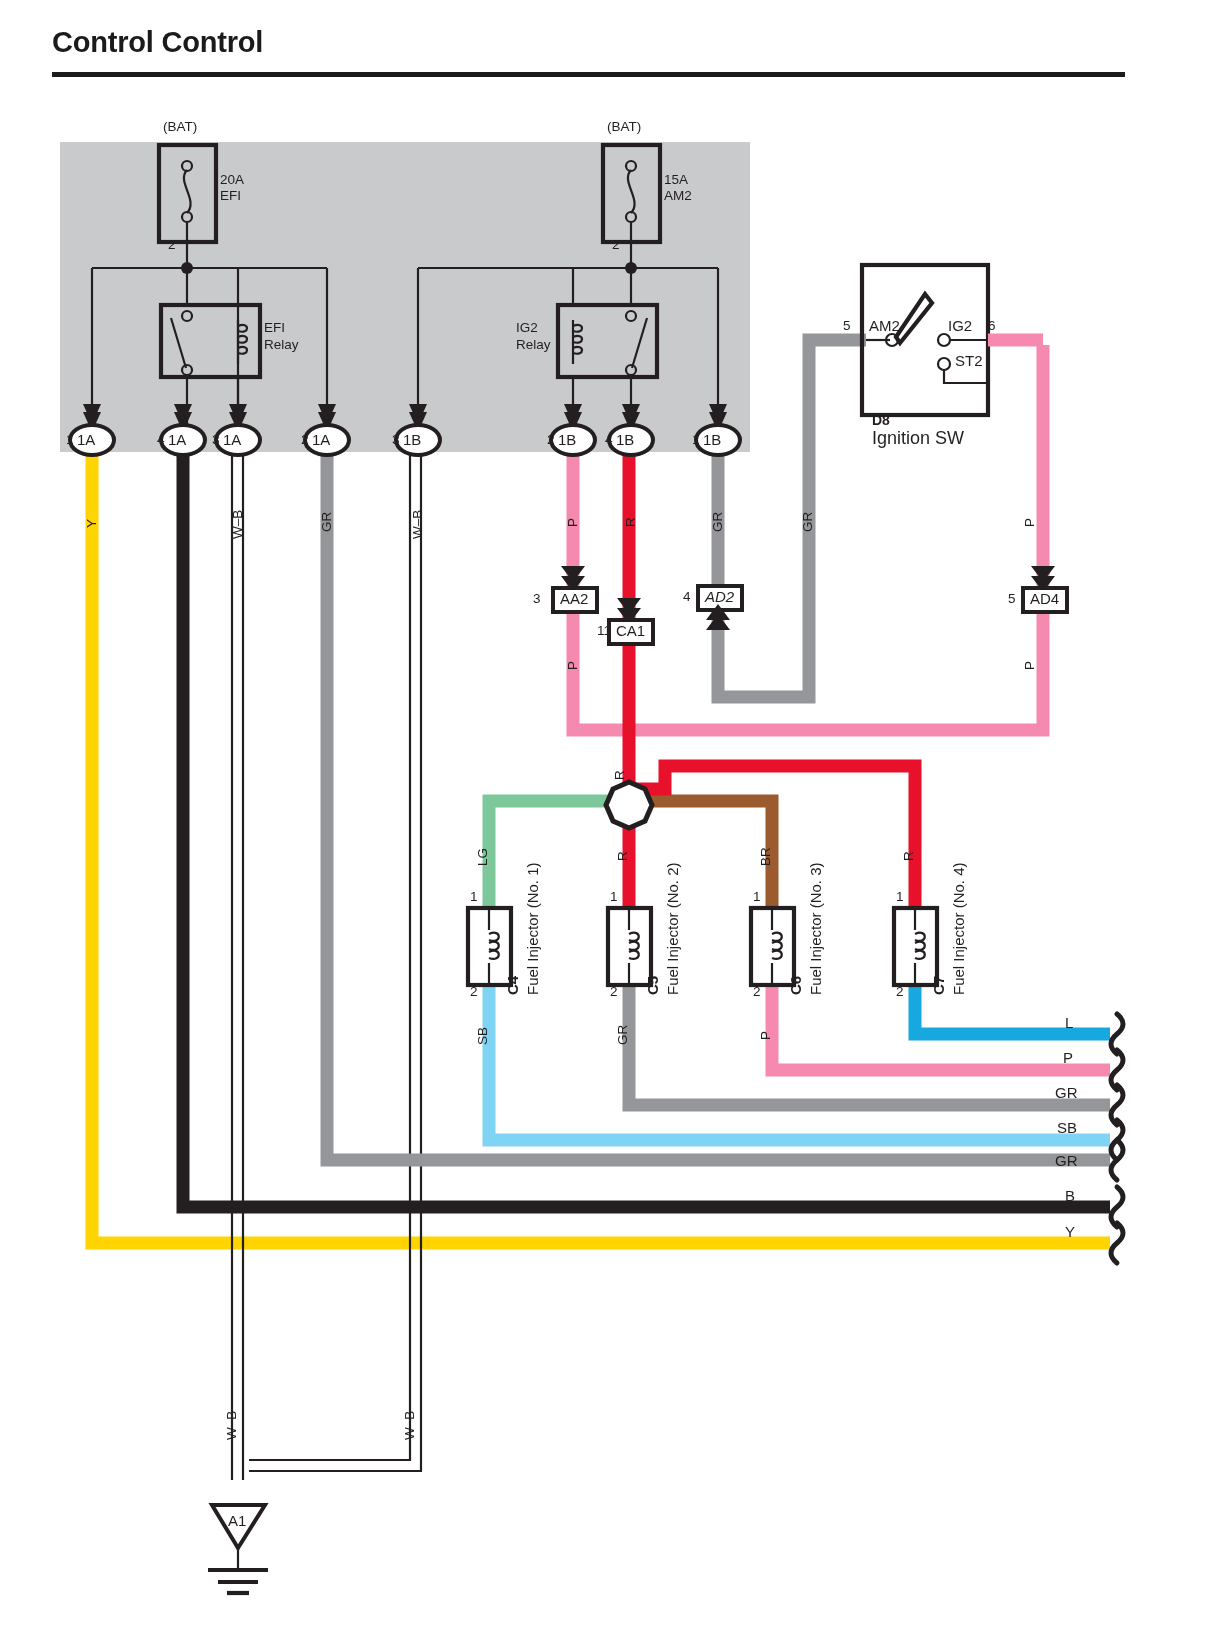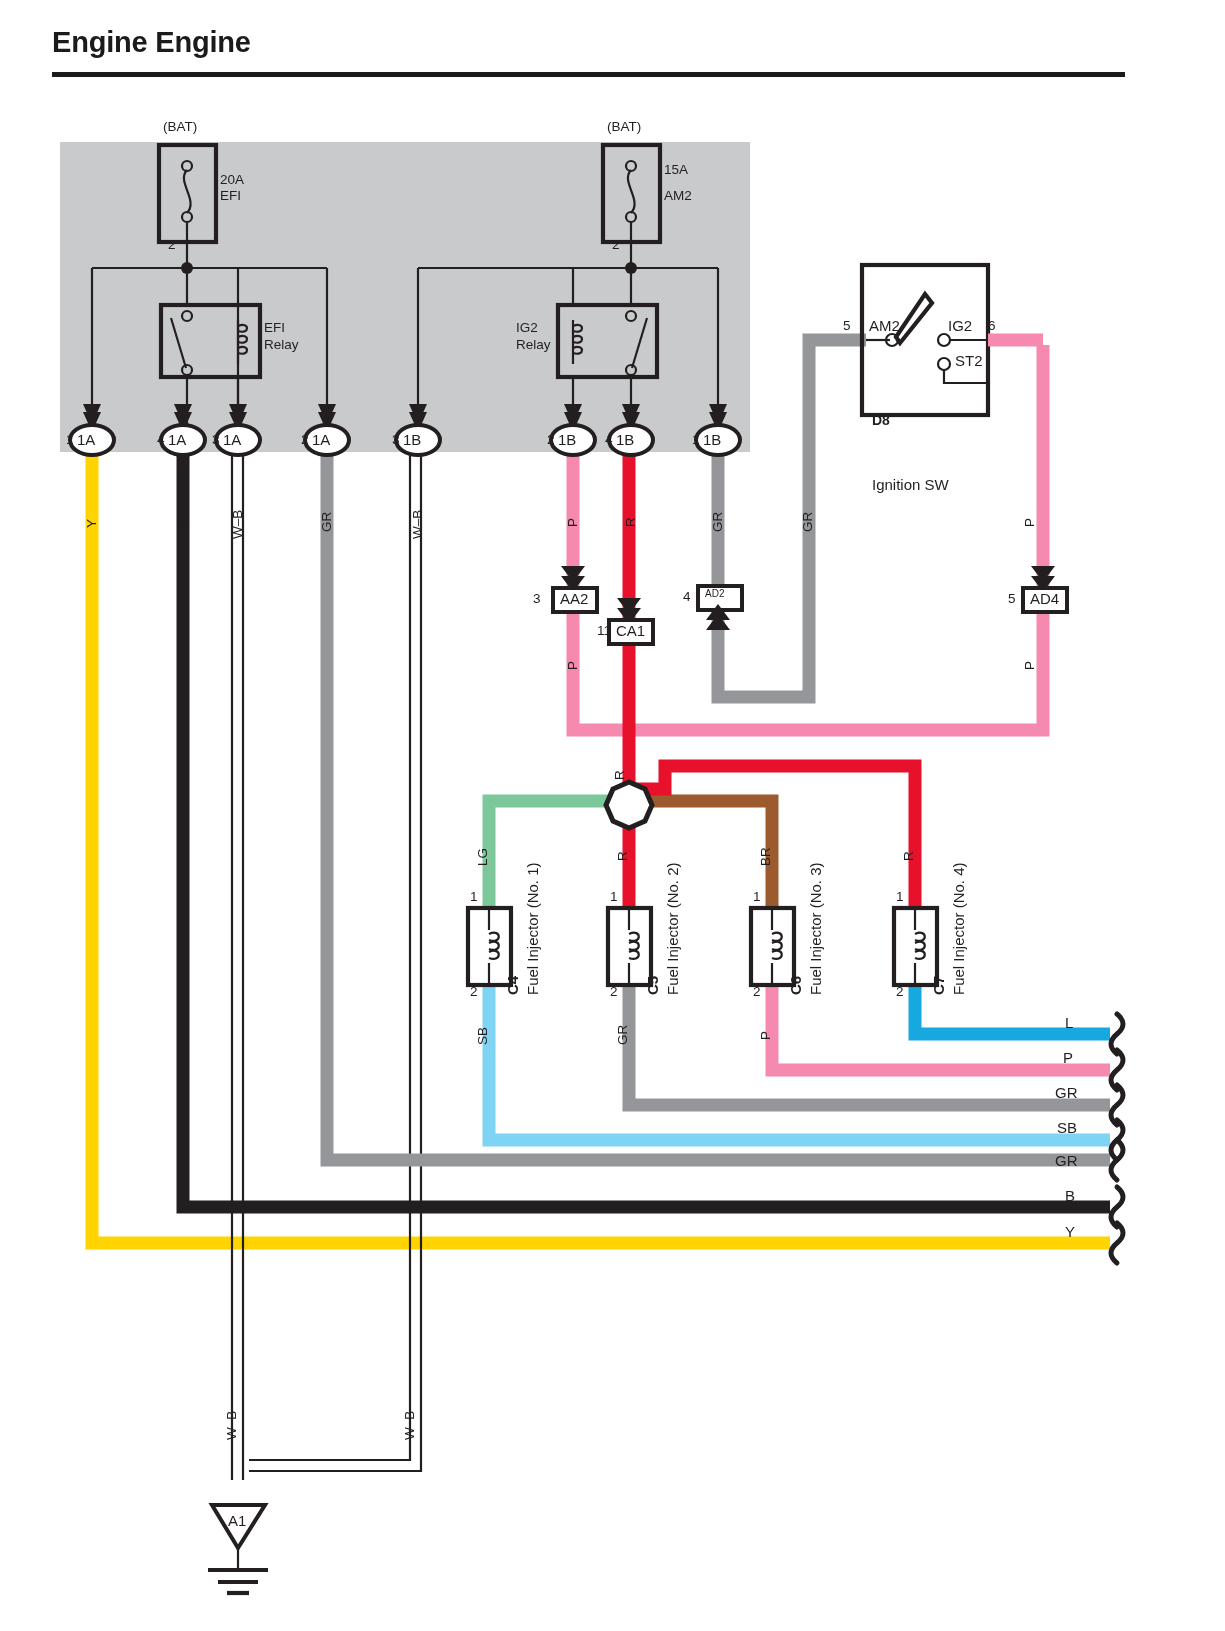--- a/index.html
+++ b/index.html
@@ -11,21 +11,21 @@
   .lbl{position:absolute;font-size:13.5px;color:#231f20;white-space:nowrap;font-family:"Liberation Sans",sans-serif;}
   .lbl.b{font-weight:bold;}
   .vert{transform-origin:0 0;transform:rotate(-90deg);}
   .big{font-size:15px;}
 </style>
 </head>
 <body>
 
 <div id="stage">
 
-  <div class="title">Engine Engine</div>
+  <div class="title">Control Control</div>
   <div class="title-rule"></div>
 
   <svg class="diag" viewBox="0 0 1225 1631">
     <defs>
       <style>
         .thin{stroke:#231f20;stroke-width:2.2;fill:none}
         .thick{stroke:#231f20;stroke-width:4.2;fill:none}
         .wire{fill:none;stroke-linecap:butt;stroke-linejoin:miter}
         .woutline{fill:none;stroke:#231f20;stroke-width:2.2;stroke-linejoin:miter}
       </style>
@@ -217,21 +217,21 @@
       <path class="thick" d="M227,1593 L249,1593"></path>
     </g>
   </svg>
 
   <div class="lbl" style="left:163px;top:119px;">(BAT)</div>
   <div class="lbl" style="left:220px;top:172px;">20A</div>
   <div class="lbl" style="left:220px;top:188px;">EFI</div>
   <div class="lbl" style="left:168px;top:237px;">2</div>
 
   <div class="lbl" style="left:607px;top:119px;">(BAT)</div>
-  <div class="lbl" style="left:664px;top:162px;text-align:right;">15A</div>
+  <div class="lbl" style="left:664px;top:172px;text-align:right;">15A</div>
   <div class="lbl" style="left:664px;top:188px;">AM2</div>
   <div class="lbl" style="left:612px;top:237px;">2</div>
 
   <div class="lbl" style="left:264px;top:320px;">EFI</div>
   <div class="lbl" style="left:264px;top:337px;">Relay</div>
   <div class="lbl" style="left:516px;top:320px;">IG2</div>
   <div class="lbl" style="left:516px;top:337px;">Relay</div>
 
   <div class="lbl" style="left:66px;top:432px;">1</div>
   <div class="lbl" style="left:77px;top:431px;font-size:15px;">1A</div>
@@ -261,31 +261,31 @@
   <div class="lbl vert" style="left:800px;top:532px;">GR</div>
   <div class="lbl vert" style="left:1022px;top:527px;">P</div>
   <div class="lbl vert" style="left:565px;top:670px;">P</div>
   <div class="lbl vert" style="left:1022px;top:670px;">P</div>
 
   <div class="lbl" style="left:533px;top:591px;">3</div>
   <div class="lbl" style="left:560px;top:590px;font-size:15px;">AA2</div>
   <div class="lbl" style="left:589px;top:623px;margin-left:8px;">11</div>
   <div class="lbl" style="left:616px;top:622px;font-size:15px;">CA1</div>
   <div class="lbl" style="left:683px;top:589px;">4</div>
-  <div class="lbl" style="left:705px;top:588px;font-size:10px;">AD2</div>
+  <div class="lbl" style="left:705px;top:588px;font-size:15px;font-style:italic;">AD2</div>
   <div class="lbl" style="left:1008px;top:591px;">5</div>
   <div class="lbl" style="left:1030px;top:590px;font-size:15px;">AD4</div>
 
   <div class="lbl" style="left:843px;top:318px;">5</div>
   <div class="lbl" style="left:869px;top:317px;font-size:15px;">AM2</div>
   <div class="lbl" style="left:948px;top:317px;font-size:15px;">IG2</div>
   <div class="lbl" style="left:988px;top:318px;">6</div>
   <div class="lbl" style="left:955px;top:352px;font-size:15px;">ST2</div>
   <div class="lbl b" style="left:872px;top:412px;font-size:14px;">D8</div>
-  <div class="lbl" style="left:872px;top:428px;font-size:15px;margin-top:48px;">Ignition SW</div>
+  <div class="lbl" style="left:872px;top:428px;font-size:18px;">Ignition SW</div>
 
   <div class="lbl vert" style="left:612px;top:780px;">R</div>
 
   <div class="lbl vert" style="left:475px;top:866px;">LG</div>
   <div class="lbl vert" style="left:615px;top:861px;">R</div>
   <div class="lbl vert" style="left:758px;top:866px;">BR</div>
   <div class="lbl vert" style="left:901px;top:861px;">R</div>
 
   <div class="lbl" style="left:470px;top:889px;">1</div>
   <div class="lbl" style="left:610px;top:889px;">1</div>

